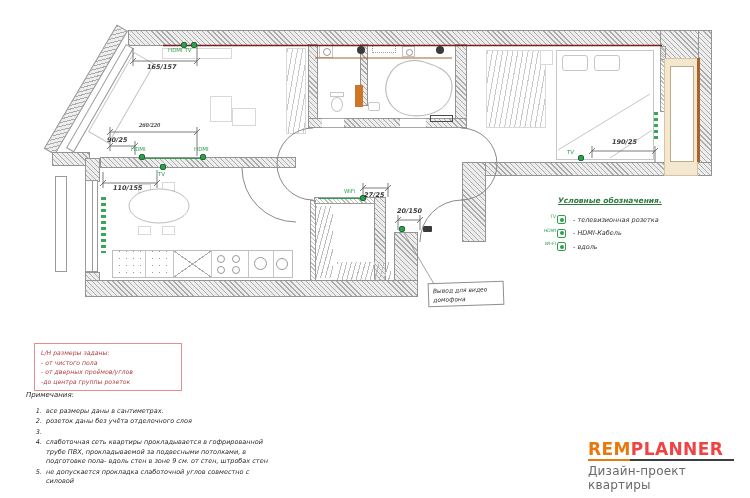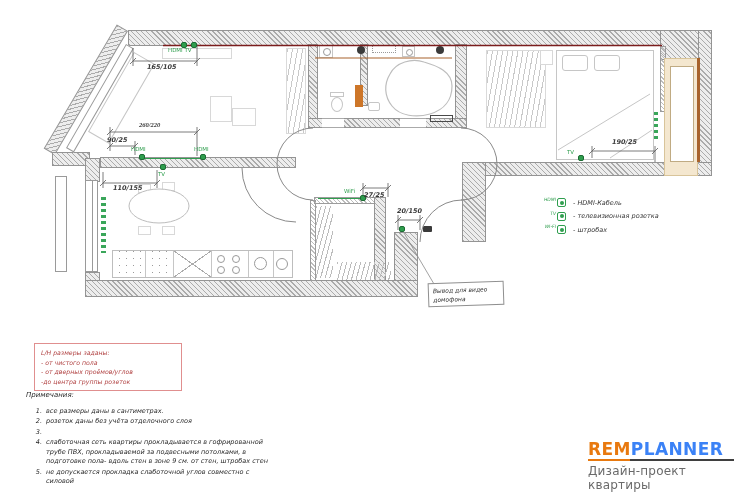--- a/index.html
+++ b/index.html
@@ -61,21 +61,21 @@
   #notes{position:absolute;left:30px;top:407px;width:238px;}
   .note{display:flex;font-size:6.5px;font-style:italic;color:#262626;line-height:1.45;margin-bottom:1px;}
   .note .n{width:12px;text-align:right;margin-right:4px;flex:0 0 auto;}
   
   #callout{position:absolute;left:428px;top:282px;width:76px;border:1px solid #8f8f8f;
       background:#fff;padding:2px 4px;font-size:6px;font-style:italic;color:#333;
       line-height:1.5;transform:rotate(-2deg);box-sizing:border-box;}
   
   #logo{position:absolute;left:588px;top:441px;width:150px;}
   #logo .brand{font-weight:bold;font-size:17px;letter-spacing:.4px;line-height:1;}
-  #logo .a{color:#e8790f;} #logo .b{color:#3b82f6;}
+  #logo .a{color:#e8790f;} #logo .b{color:#ef4444;}
   #logo .rule{height:2.2px;width:146px;margin-top:1px;background:linear-gradient(90deg,#e8790f 0 42px,#3f3f3f 42px);}
   #logo .sub{margin-top:3px;font-size:12px;color:#6a6a6a;letter-spacing:.2px;}
 </style>
 </head>
 <body>
 
 <div id="canvas">
 
   <div>
 
@@ -205,52 +205,53 @@
     <div class="sock" style="left:399px;top:226px;"></div>
     <div class="sock" style="left:578px;top:155px;"></div>
 
     <div class="slabel" style="left:168px;top:48px;">HDMI TV</div>
     <div class="slabel" style="left:131px;top:147px;">HDMI</div>
     <div class="slabel" style="left:194px;top:147px;">HDMI</div>
     <div class="slabel" style="left:158px;top:172px;">TV</div>
     <div class="slabel" style="left:344px;top:189px;">WiFi</div>
     <div class="slabel" style="left:567px;top:150px;">TV</div>
 
-    <div class="dim" style="left:147px;top:64px;">165/105</div>
+    <div class="dim" style="left:147px;top:64px;">165/157</div>
     <div class="dim" style="left:139px;top:122px;font-family:Liberation Serif, serif;">260/220</div>
     <div class="dim" style="left:107px;top:137px;">90/25</div>
     <div class="dim" style="left:113px;top:185px;">110/155</div>
     <div class="dim" style="left:364px;top:192px;font-style:italic;">27/25</div>
     <div class="dim" style="left:397px;top:208px;">20/150</div>
     <div class="dim" style="left:612px;top:139px;">190/25</div>
 
     <div id="callout">Вывод для видео домофона</div>
   </div>
 
   <div id="legend">
+    <div class="ltitle">Условные обозначения.</div>
+    <div class="lrow">
+      <span class="lsym">
+          <i class="lsup">TV</i>
+          <i class="ldot"></i>
+        </span>
+      <span class="llabel">- телевизионная розетка</span>
+    </div>
     <div class="lrow">
       <span class="lsym">
           <i class="lsup">HDMI</i>
           <i class="ldot"></i>
         </span>
       <span class="llabel">- HDMI-Кабель</span>
     </div>
     <div class="lrow">
       <span class="lsym">
-          <i class="lsup">TV</i>
-          <i class="ldot"></i>
-        </span>
-      <span class="llabel">- телевизионная розетка</span>
-    </div>
-    <div class="lrow">
-      <span class="lsym">
           <i class="lsup">WI-FI</i>
           <i class="ldot"></i>
         </span>
-      <span class="llabel">- штробах</span>
+      <span class="llabel">- вдоль</span>
     </div>
   </div>
 
   <div id="dimnote">
     <div>L/H размеры заданы:</div>
     <div>- от чистого пола</div>
     <div>- от дверных проёмов/углов</div>
     <div>-до центра группы розеток</div>
   </div>
 

